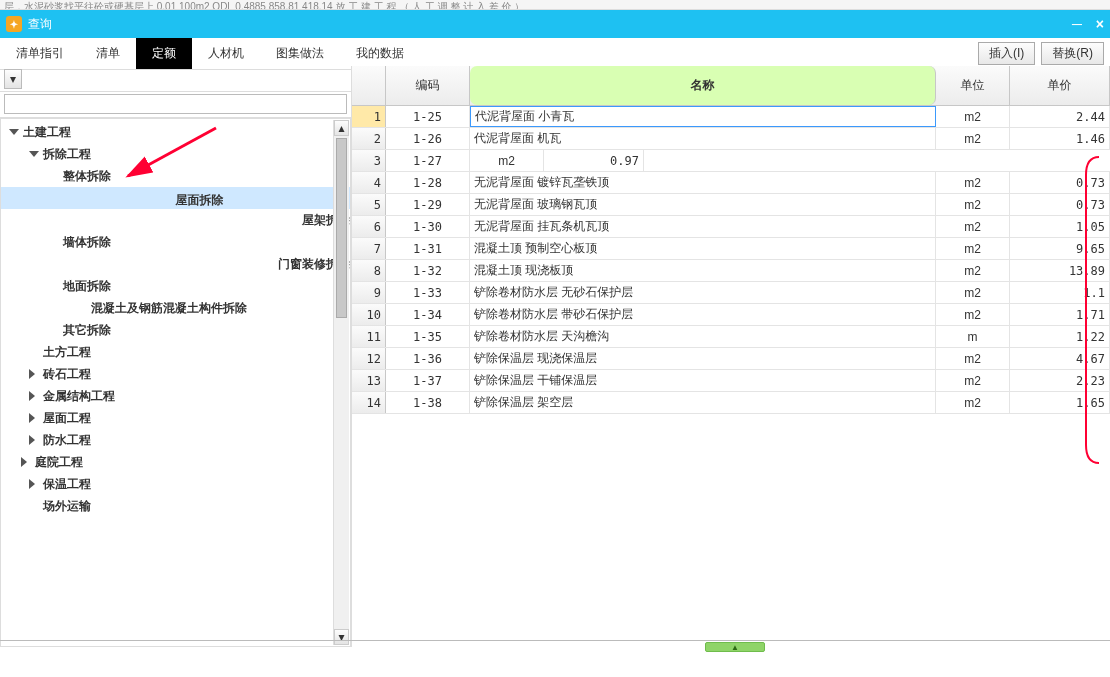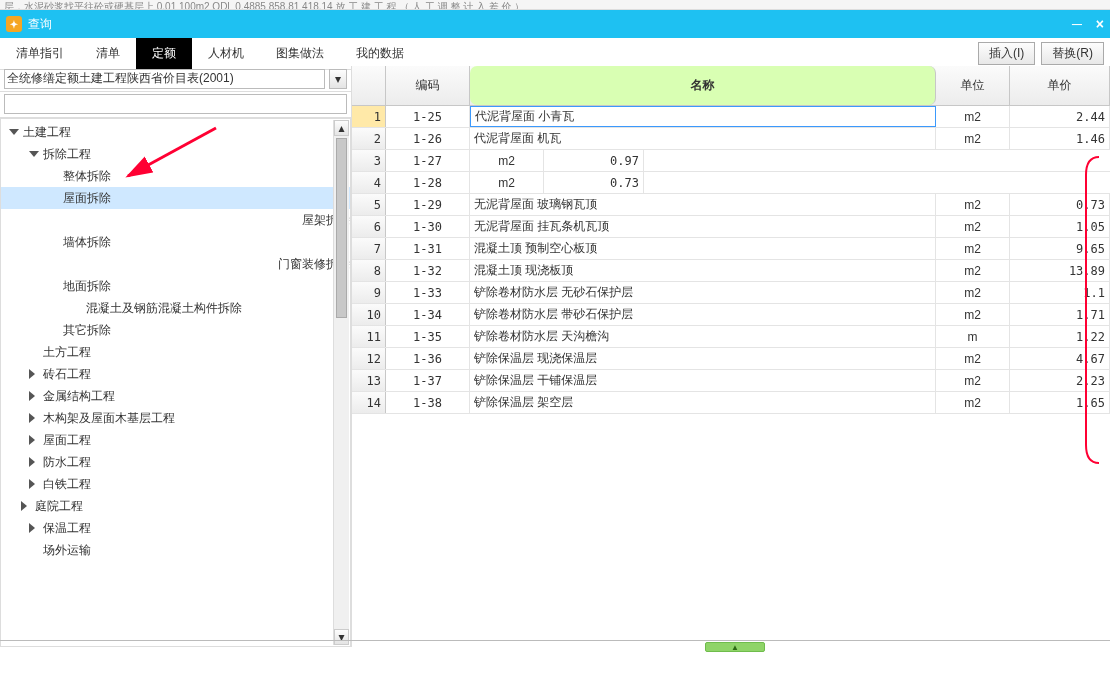--- a/index.html
+++ b/index.html
@@ -115,21 +115,21 @@
       flex:1; height: 20px; border: 1px solid #bbb; padding: 0 4px; font-size:12px;
     }
     .tree-wrap {
       flex: 1;
       border: 1px solid #ddd;
       margin: 0;
       overflow-y: auto;
       position: relative;
       background:#fff;
     }
-    .tree-inner { padding: 2px 0; position: relative;}
+    .tree-inner { padding: 2px 0; position: relative; font-weight: bold;}
     .tree-row {
       height: 22px;
       display: flex;
       align-items: center;
       cursor: pointer;
       white-space: nowrap;
     }
     .tree-row.sel { background: #cfe8ff; }
     .tri {
       width: 10px; height:10px; margin-right:4px; display:inline-block;
@@ -237,61 +237,60 @@
   <div class="menubar-right">
     <div class="btn-rect">插入(I)</div>
     <div class="btn-rect">替换(R)</div>
   </div>
 </div>
 
 <div class="workarea">
 
   <div class="left-pane">
     <div class="filter-row">
-      <div class="sel">全统修缮定额土建工程陕西省价目表(2001)</div>
       <div class="dropdown-btn">▾</div>
     </div>
     <div class="search-row">
       <input class="search-input" placeholder="" style="">
     </div>
     <div class="tree-wrap">
       <div class="tree-inner" id="tree-inner">
           <div class="tree-row" style="padding-left: 8px;">
             <span class="tri down"></span>
             <span>土建工程</span>
           </div>
           <div class="tree-row" style="padding-left: 28px;">
             <span class="tri down"></span>
             <span>拆除工程</span>
           </div>
           <div class="tree-row" style="padding-left: 48px;">
             <span class="tri none"></span>
             <span>整体拆除</span>
           </div>
-          <div class="tree-row sel" style="padding-left: 48px;">
+          <div class="tree-row sel" style="padding-left: 48px; flex-direction: column;">
             <span class="tri none"></span>
             <span>屋面拆除</span>
           </div>
           <div class="tree-row" style="padding-left: 48px; justify-content: flex-end;">
             <span class="tri none"></span>
             <span>屋架拆除</span>
           </div>
           <div class="tree-row" style="padding-left: 48px;">
             <span class="tri none"></span>
             <span>墙体拆除</span>
           </div>
           <div class="tree-row" style="padding-left: 48px; justify-content: flex-end;">
             <span class="tri none"></span>
             <span>门窗装修拆除</span>
           </div>
           <div class="tree-row" style="padding-left: 48px;">
             <span class="tri none"></span>
             <span>地面拆除</span>
           </div>
-          <div class="tree-row" style="padding-left: 56px; margin-left: 15px;">
+          <div class="tree-row" style="padding-left: 76px;">
             <span class="tri none"></span>
             <span>混凝土及钢筋混凝土构件拆除</span>
           </div>
           <div class="tree-row" style="padding-left: 48px;">
             <span class="tri none"></span>
             <span>其它拆除</span>
           </div>
           <div class="tree-row" style="padding-left: 28px;">
             <span class="tri none"></span>
             <span>土方工程</span>
@@ -299,33 +298,25 @@
           <div class="tree-row" style="padding-left: 28px;">
             <span class="tri right"></span>
             <span>砖石工程</span>
           </div>
           <div class="tree-row" style="padding-left: 28px;">
             <span class="tri right"></span>
             <span>金属结构工程</span>
           </div>
           <div class="tree-row" style="padding-left: 28px;">
             <span class="tri right"></span>
-            <span>木构架及屋面木基层工程</span>
-          </div>
-          <div class="tree-row" style="padding-left: 28px;">
-            <span class="tri right"></span>
             <span>屋面工程</span>
           </div>
           <div class="tree-row" style="padding-left: 28px;">
             <span class="tri right"></span>
             <span>防水工程</span>
-          </div>
-          <div class="tree-row" style="padding-left: 28px;">
-            <span class="tri right"></span>
-            <span>白铁工程</span>
           </div>
           <div class="tree-row" style="padding-left: 20px;">
             <span class="tri right"></span>
             <span>庭院工程</span>
           </div>
           <div class="tree-row" style="padding-left: 28px;">
             <span class="tri right"></span>
             <span>保温工程</span>
           </div>
           <div class="tree-row" style="padding-left: 28px;">
@@ -366,20 +357,21 @@
         </div>
         <div class="grid-row">
           <div class="gc col-idx">3</div>
           <div class="gc col-code">1-27</div>
           <div class="gc col-unit">m2</div>
           <div class="gc col-price">0.97</div>
         </div>
         <div class="grid-row">
           <div class="gc col-idx">4</div>
           <div class="gc col-code">1-28</div>
+          <div class="col-name-cell">无泥背屋面  镀锌瓦垄铁顶</div>
           <div class="gc col-unit">m2</div>
           <div class="gc col-price">0.73</div>
         </div>
         <div class="grid-row">
           <div class="gc col-idx">5</div>
           <div class="gc col-code">1-29</div>
           <div class="col-name-cell">无泥背屋面  玻璃钢瓦顶</div>
           <div class="gc col-unit">m2</div>
           <div class="gc col-price">0.73</div>
         </div>

